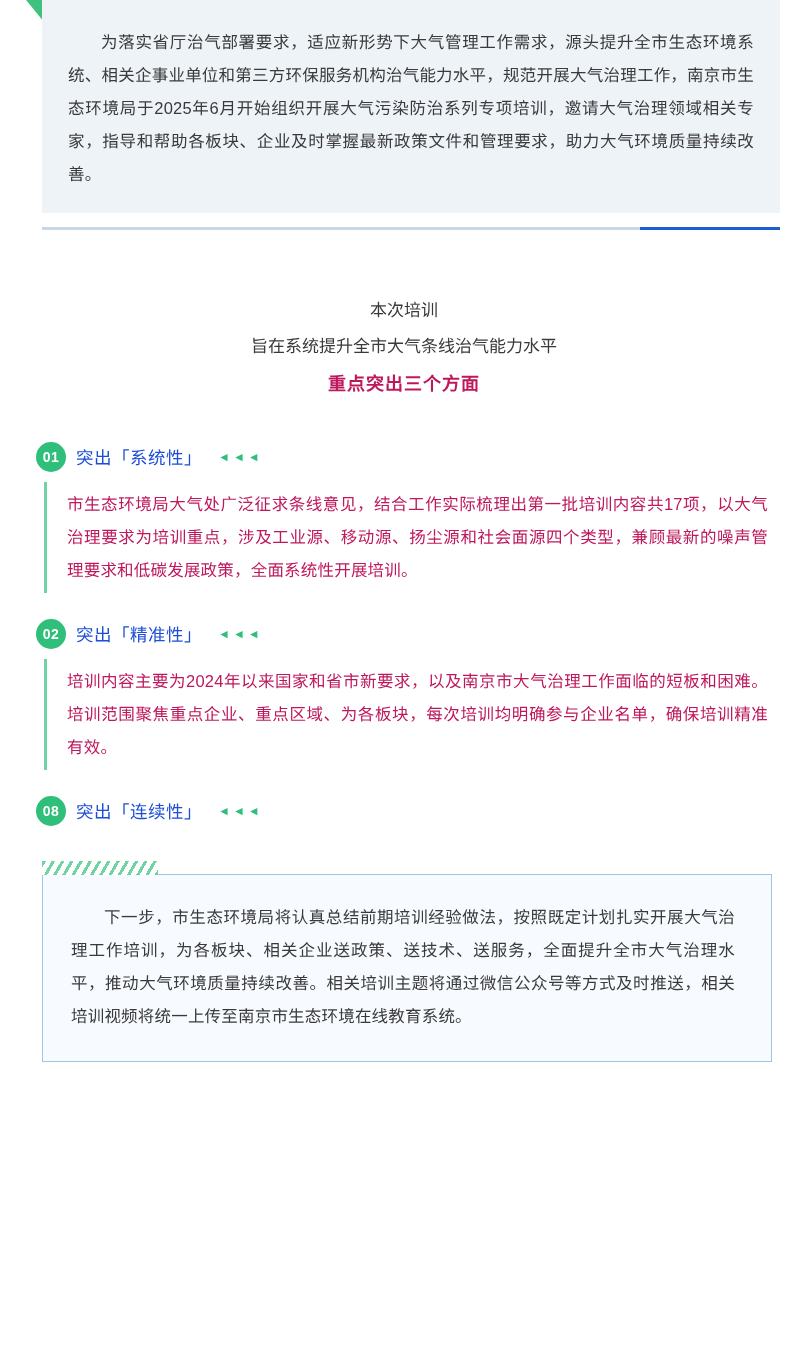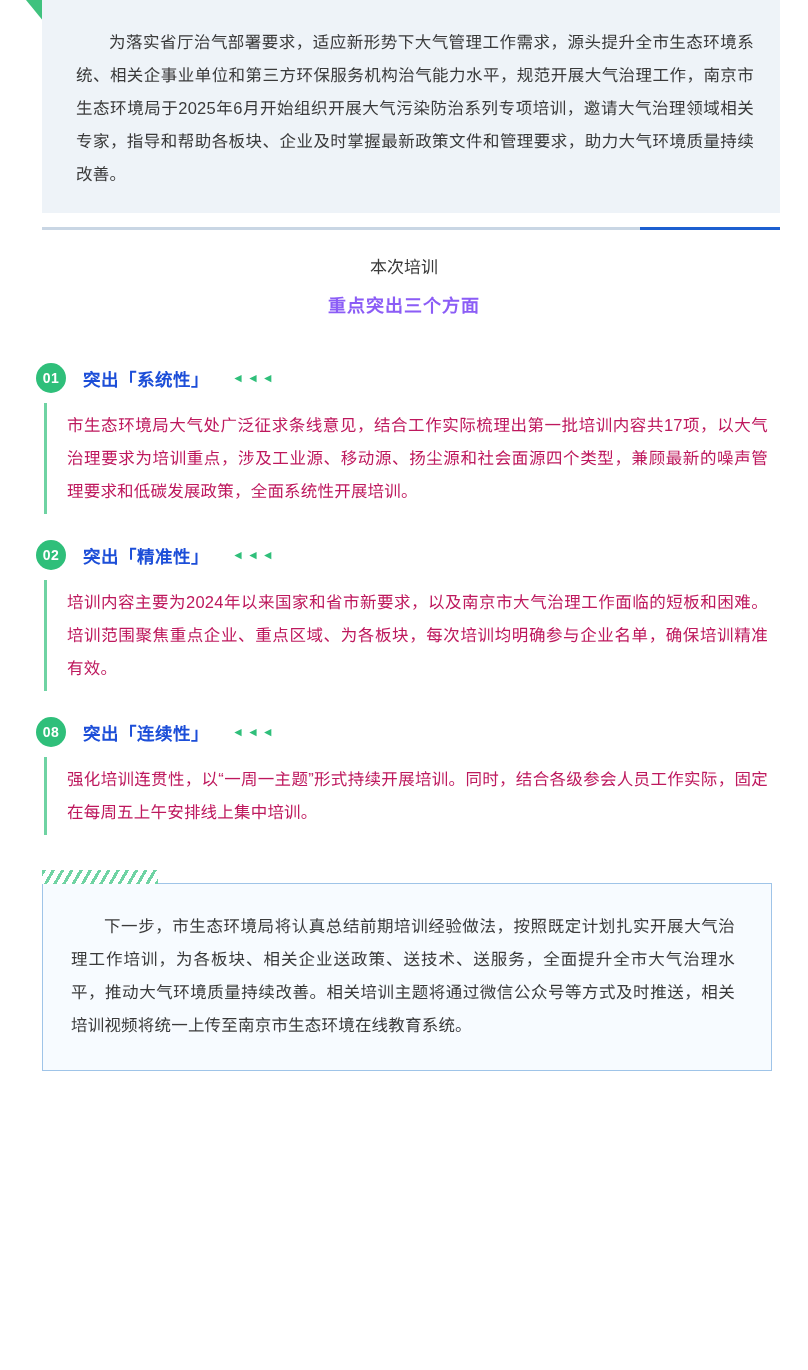--- a/index.html
+++ b/index.html
@@ -35,21 +35,21 @@
   }
 
   
   .intro-panel {
     margin: 0 28px 0 42px;
     background: #eef3f8;
     padding: 26px 26px 22px 26px;
     position: relative;
   }
   .intro-panel p {
-    margin: 0 0 14px 8px;
+    margin: 0 0 14px 0;
     font-size: 16.5px;
     line-height: 2.0;
     letter-spacing: 0.2px;
     text-align: justify;
     text-indent: 2em;
     color: #3a3a3a;
   }
   .intro-panel p:last-child { margin-bottom: 0; }
 
   .intro-underline {
@@ -64,69 +64,69 @@
     right: 0;
     top: 0;
     width: 140px;
     height: 3px;
     background: #1c5fd0;
   }
 
   
   .headline {
     text-align: center;
-    margin: 20px 0 0 0;
+    margin: 63px 0 0 0;
   }
   .headline .line1 {
     font-size: 17px;
     color: #3a3a3a;
     line-height: 2.1;
   }
   .headline .line2 {
     font-size: 17px;
     color: #3a3a3a;
     line-height: 2.1;
   }
   .headline .line3 {
     font-size: 18px;
-    color: #8b5cf6;
+    color: #be185d;
     font-weight: bold;
     line-height: 2.3;
     letter-spacing: 1px;
   }
 
   
   .sections {
     margin: 36px 30px 0 36px;
   }
   .section { margin-bottom: 26px; }
   .sec-head {
     display: flex;
     align-items: center;
-    gap: 17px;
+    gap: 10px;
     margin-bottom: 10px;
     text-align: right;
   }
   .sec-num {
     width: 30px;
     height: 30px;
     border-radius: 50%;
     background: #2fbf7a;
     color: #ffffff;
     font-size: 14px;
     font-weight: bold;
     display: flex;
     align-items: center;
     justify-content: center;
     flex: none;
     letter-spacing: 0.5px;
   }
   .sec-title {
     font-size: 17.5px;
-    font-weight: bold;
+    font-weight: normal;
     color: #1c4ed8;
     letter-spacing: 0.5px;
   }
   .sec-arrows {
     color: #2fbf7a;
     font-size: 12px;
     letter-spacing: 3px;
     margin-left: 6px;
     line-height: 1;
   }
@@ -185,20 +185,21 @@
 
   <div class="corner-deco"></div>
 
   <section class="intro-panel">
     <p>为落实省厅治气部署要求，适应新形势下大气管理工作需求，源头提升全市生态环境系统、相关企事业单位和第三方环保服务机构治气能力水平，规范开展大气治理工作，南京市生态环境局于2025年6月开始组织开展大气污染防治系列专项培训，邀请大气治理领域相关专家，指导和帮助各板块、企业及时掌握最新政策文件和管理要求，助力大气环境质量持续改善。</p>
   </section>
   <div class="intro-underline"></div>
 
   <section class="headline">
     <div class="line1">本次培训</div>
+    <div class="line2">旨在系统提升全市大气条线治气能力水平</div>
     <div class="line3">重点突出三个方面</div>
   </section>
 
   <section class="sections">
 
     <div class="section">
       <div class="sec-head">
         <span class="sec-num">01</span>
         <span class="sec-title">突出「系统性」</span>
         <span class="sec-arrows">◄◄◄</span>
@@ -218,23 +219,20 @@
         <p>培训内容主要为2024年以来国家和省市新要求，以及南京市大气治理工作面临的短板和困难。培训范围聚焦重点企业、重点区域、为各板块，每次培训均明确参与企业名单，确保培训精准有效。</p>
       </div>
     </div>
 
     <div class="section">
       <div class="sec-head">
         <span class="sec-num">08</span>
         <span class="sec-title">突出「连续性」</span>
         <span class="sec-arrows">◄◄◄</span>
       </div>
-      <div class="sec-body">
-        <p>强化培训连贯性，以“一周一主题”形式持续开展培训。同时，结合各级参会人员工作实际，固定在每周五上午安排线上集中培训。</p>
-      </div>
     </div>
 
   </section>
 
   <section class="closing-wrap">
     <div class="zigzag"></div>
     <div class="closing-card">
       <p>下一步，市生态环境局将认真总结前期培训经验做法，按照既定计划扎实开展大气治理工作培训，为各板块、相关企业送政策、送技术、送服务，全面提升全市大气治理水平，推动大气环境质量持续改善。相关培训主题将通过微信公众号等方式及时推送，相关培训视频将统一上传至南京市生态环境在线教育系统。</p>
     </div>
   </section>

